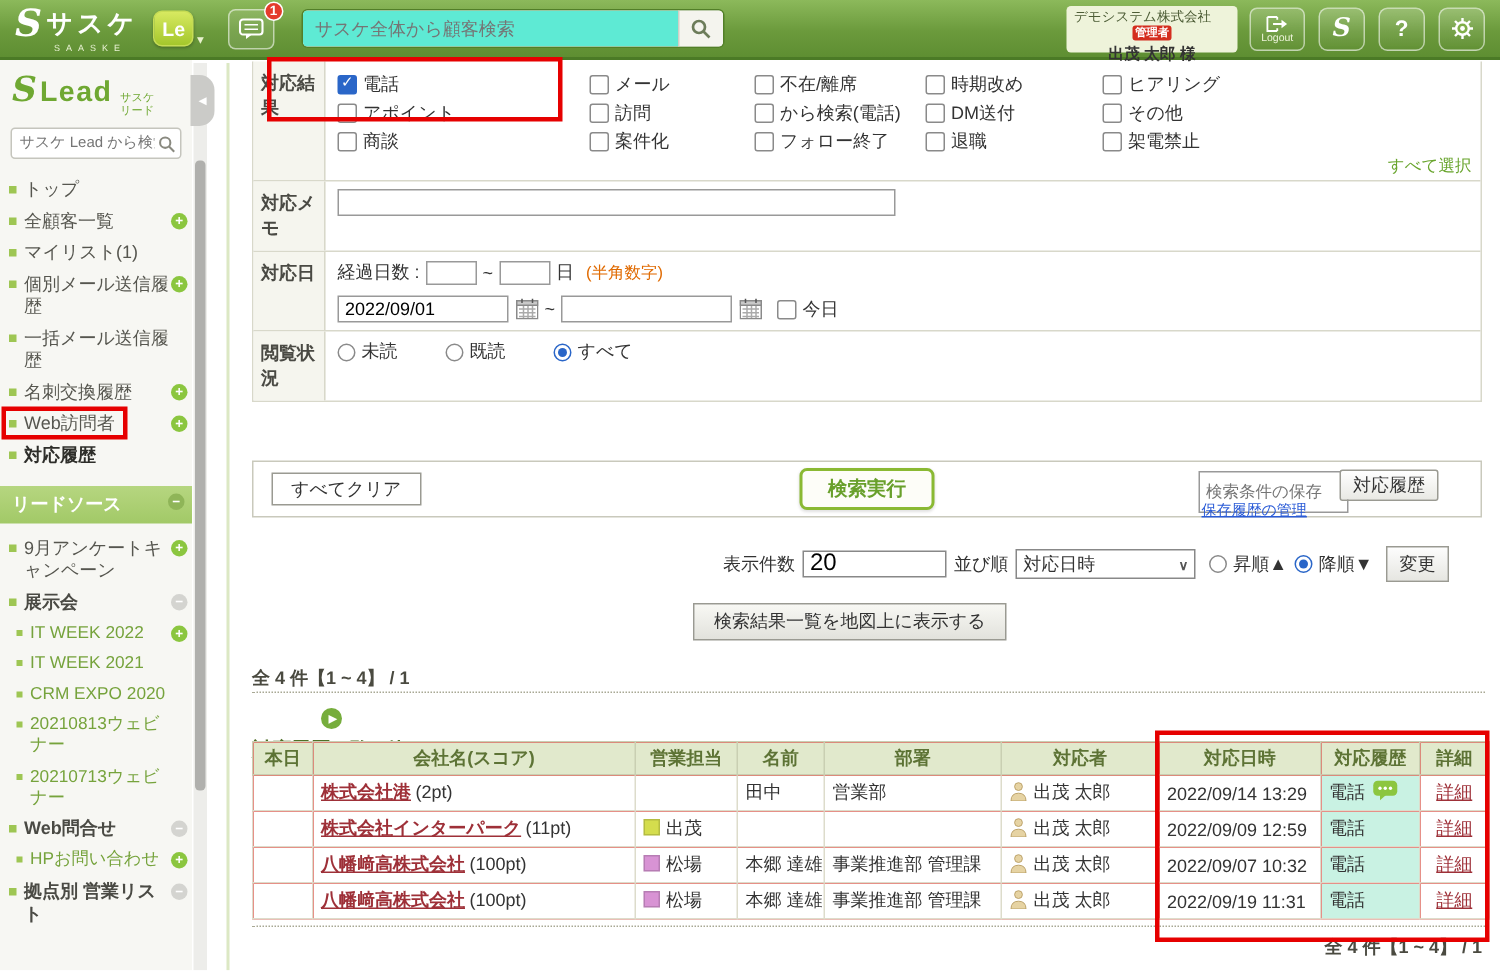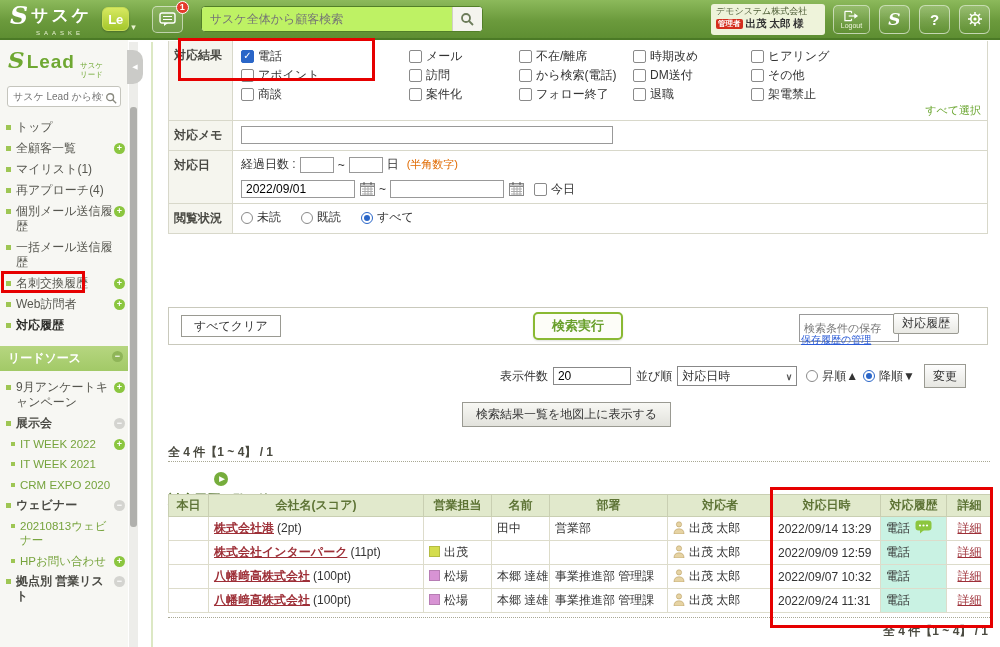--- a/index.html
+++ b/index.html
@@ -20,26 +20,26 @@
     font-size:13px; display:flex; align-items:center; justify-content:center; box-shadow:0 1px 2px rgba(0,0,0,.25); }
   .le-caret::after { content:"▾"; color:#e9f2cf; font-size:9px; }
   .le-caret { margin:12px 0 0 2px; }
   .chat-btn { margin-left:16px; position:relative; width:31px; height:27px; border:1px solid rgba(255,255,255,.55);
     border-radius:5px; display:flex; align-items:center; justify-content:center; background:rgba(255,255,255,.10); }
   .chat-badge { position:absolute; top:-6px; right:-7px; min-width:13px; height:13px; border-radius:7px;
     background:#e43b2c; border:1px solid #fff; color:#fff; font-size:9px; font-weight:bold;
     display:flex; align-items:center; justify-content:center; padding:0 2px; }
   .top-search { margin-left:18px; display:flex; width:282px; height:26px; background:#fff;
     border-radius:4px; overflow:hidden; border:1px solid #527f28; }
-  .top-search input { flex:1; border:none; outline:none; font-size:12px; padding:0 8px; color:#555; background:#bef264; }
+  .top-search input { flex:1; border:none; outline:none; font-size:12px; padding:0 8px; color:#555; background:#5eead4; }
   .search-btn { width:30px; background:#f4f4ee; border-left:1px solid #cfcfc5; display:flex; align-items:center; justify-content:center; cursor:pointer; }
   .top-spacer { flex:1; }
   .company-box { width:114px; height:31px; background:#eef3da; border-radius:3px; padding:2px 5px; line-height:1.3; }
   .company-name { font-size:9px; color:#4c5c35; white-space:nowrap; }
-  .user-line { display:flex; align-items:center; gap:3px; }
+  .user-line { display:flex; align-items:center; gap:3px;flex-direction:column; }
   .role-badge { background:#d42d1e; color:#fff; font-size:7.5px; padding:0 2px; border-radius:2px; font-weight:bold; }
   .user-name { font-size:10.5px; font-weight:bold; color:#333; white-space:nowrap; }
   .logout-btn { margin-left:8px; width:37px; height:29px; border:1px solid rgba(255,255,255,.55); border-radius:5px;
     display:flex; flex-direction:column; align-items:center; justify-content:center;
     background:linear-gradient(rgba(255,255,255,.15),rgba(255,255,255,0)); cursor:pointer; }
   .logout-label { font-size:7px; color:#eef4da; line-height:1; }
   .hdr-btn { margin-left:9px; width:31px; height:29px; border:1px solid rgba(255,255,255,.55); border-radius:6px;
     display:flex; align-items:center; justify-content:center; color:#fff;
     background:linear-gradient(rgba(255,255,255,.18),rgba(255,255,255,0)); cursor:pointer; }
   .hdr-btn.s { font-family:"DejaVu Serif", serif; font-style:italic; font-weight:bold; font-size:17px; }
@@ -76,21 +76,21 @@
   .expand.minus { background:#d4d4d0; }
   .expand.minus::after { content:"−"; font-weight:bold; }
   .side-section { background:linear-gradient(#b6d680,#a2c967); color:#fff; font-weight:bold; font-size:12px;
     padding:4px 18px 4px 8px; margin:10px 0 6px 0; position:relative; cursor:pointer; }
   .side-section .expand { top:5px; right:5px; background:#8fb558; }
 
   
   .search-form { position:absolute; left:168px; top:41px; width:820px; border:1px solid #d8d8ca; border-top:none; background:#fff; }
   .f-row { display:flex; }
   .f-row + .f-row { border-top:1px solid #d8d8ca; }
-  .f-label { width:64px; background:#f5f5ee; padding:6px 5px; font-weight:bold; font-size:12px; color:#4a4a44; border-right:1px solid #d8d8ca; }
+  .f-label { width:48px; background:#f5f5ee; padding:6px 5px; font-weight:bold; font-size:12px; color:#4a4a44; border-right:1px solid #d8d8ca; }
   .f-content { flex:1; padding:5px 8px; position:relative; font-size:12px; color:#333; }
   .cb-row { display:flex; align-items:center; height:18px; margin:1px 0; }
   .opt { display:flex; align-items:center; gap:4px; font-size:12px; color:#333; cursor:pointer; }
   .cb-row .opt:nth-child(1) { width:168px; }
   .cb-row .opt:nth-child(2) { width:110px; }
   .cb-row .opt:nth-child(3) { width:114px; }
   .cb-row .opt:nth-child(4) { width:118px; }
   .checkbox { width:13px; height:13px; border:1px solid #8a8a8a; border-radius:2px; background:#fff;
     display:inline-flex; align-items:center; justify-content:center; flex:0 0 auto; }
   .checkbox.checked { background:#2a66c8; border-color:#2a66c8; }
@@ -110,21 +110,21 @@
   .action-panel { position:absolute; left:168px; top:307px; width:820px; height:38px; border:1px solid #c9c9bc; background:#fff; z-index:2; }
   .btn-clear { position:absolute; left:12px; top:7px; height:22px; padding:0 12px; background:#fff; border:1px solid #9a9a92; font-size:12px; color:#333; cursor:pointer; }
   .btn-exec { position:absolute; left:50%; transform:translateX(-50%); top:4px; height:28px; padding:0 17px;
     background:#fdfdf8; border:2px solid #8ab933; border-radius:5px; color:#69a02c; font-weight:bold; font-size:13px; cursor:pointer; box-shadow:0 1px 2px rgba(0,0,0,.12); }
   .save-input { position:absolute; right:88px; top:6px; width:100px; height:28px; border:1px solid #999; font-size:11px; padding:1px 4px; outline:none; }
   .btn-save { position:absolute; right:28px; top:5px; height:21px; padding:0 8px; background:linear-gradient(#fff,#e9e9e4); border:1px solid #9a9a92; border-radius:2px; font-size:12px; color:#333; cursor:pointer; }
   .save-link { position:absolute; left:632px; top:25px; font-size:10px; color:#2a5bd7; text-decoration:underline; cursor:pointer; }
 
   
   .sort-row { position:absolute; top:364px; left:168px; width:798px; display:flex; justify-content:flex-end; align-items:center; gap:5px; font-size:12px; color:#333; z-index:2; }
-  .count-input { width:78px; height:18px; border:1px solid #888; font-size:12px; padding:1px 4px; outline:none; }
+  .count-input { width:96px; height:18px; border:1px solid #888; font-size:16px; padding:1px 4px; outline:none; }
   .sort-select { width:120px; height:20px; border:1px solid #888; display:flex; align-items:center; justify-content:space-between; padding:0 4px; font-size:12px; background:#fff; cursor:pointer; }
   .sort-select .arrow::after { content:"∨"; font-size:9px; color:#555; font-weight:bold; }
   .btn-change { height:24px; padding:0 8px; border:1px solid #9a9a92; background:linear-gradient(#fdfdfd,#e6e6e1); font-size:12px; color:#333; cursor:pointer; margin-left:4px; }
   .btn-map { position:absolute; top:402px; left:462px; height:25px; padding:0 13px; background:linear-gradient(#f8f8f4,#e2e2dc); border:1px solid #9a9a92; font-size:12px; color:#333; cursor:pointer; z-index:2; }
 
   
   .count-line { position:absolute; top:444px; left:168px; font-size:12px; font-weight:bold; color:#4a4a40; }
   .dotted-top { position:absolute; top:461px; left:168px; width:822px; border-top:1px dotted #a8a894; }
   .list-title { position:absolute; top:472px; left:168px; display:flex; align-items:center; gap:5px; font-size:13px; font-weight:bold; color:#4f7028;flex-direction:column; }
   .title-icon { width:14px; height:14px; border-radius:50%; background:#76ad3c; color:#fff; display:flex; align-items:center; justify-content:center; }
@@ -228,39 +228,39 @@
         <svg width="12" height="12" viewBox="0 0 14 14">
           <circle cx="6" cy="6" r="4" fill="none" stroke="#8a8a80" stroke-width="1.6"></circle>
           <line x1="9" y1="9" x2="13" y2="13" stroke="#8a8a80" stroke-width="1.6"></line>
         </svg>
       </span>
     </div>
     <nav id="side-menu">
         <div class="side-item"><span class="bullet"></span><span>トップ</span></div>
         <div class="side-item"><span class="bullet"></span><span>全顧客一覧</span><span class="expand plus"></span></div>
         <div class="side-item"><span class="bullet"></span><span>マイリスト(1)</span></div>
-        <div class="side-item"><span class="bullet"></span><span>再アプローチ(4)</span></div>
         <div class="side-item"><span class="bullet"></span><span>個別メール送信履歴</span><span class="expand plus"></span></div>
         <div class="side-item"><span class="bullet"></span><span>一括メール送信履歴</span></div>
         <div class="side-item"><span class="bullet"></span><span>名刺交換履歴</span><span class="expand plus"></span></div>
         <div class="side-item"><span class="bullet"></span><span>Web訪問者</span><span class="expand plus"></span></div>
         <div class="side-item active"><span class="bullet"></span><span>対応履歴</span></div>
       </nav>
     <div class="side-section">
       <span>リードソース</span>
       <span class="expand minus"></span>
     </div>
     <nav id="lead-list">
         <div class="side-item"><span class="bullet"></span><span>9月アンケートキャンペーン</span><span class="expand plus"></span></div>
         <div class="side-item b1"><span class="bullet"></span><span>展示会</span><span class="expand minus"></span></div>
         <div class="side-item lv2"><span class="bullet"></span><span>IT WEEK 2022</span><span class="expand plus"></span></div>
         <div class="side-item lv2"><span class="bullet"></span><span>IT WEEK 2021</span></div>
         <div class="side-item lv2"><span class="bullet"></span><span>CRM EXPO 2020</span></div>
-        <div class="side-item b1"><span class="bullet"></span><span>ウェビナー</span><span class="expand minus"></span></div>
         <div class="side-item lv2"><span class="bullet"></span><span>20210813ウェビナー</span></div>
+        <div class="side-item lv2"><span class="bullet"></span><span>20210713ウェビナー</span></div>
+        <div class="side-item b1"><span class="bullet"></span><span>Web問合せ</span><span class="expand minus"></span></div>
         <div class="side-item lv2"><span class="bullet"></span><span>HPお問い合わせ</span><span class="expand plus"></span></div>
         <div class="side-item b1"><span class="bullet"></span><span>拠点別 営業リスト</span><span class="expand minus"></span></div>
       </nav>
 
   </aside>
   <div class="side-scroll">
       <div class="side-thumb"></div>
     </div>
   <div class="collapse-tab"></div>
   <div class="v-divider"></div>
@@ -396,21 +396,21 @@
           <span class="opt" style="margin-left:6px;">
             <span class="checkbox"></span>
             <span>今日</span>
           </span>
         </div>
       </div>
     </div>
     <div class="f-row">
       <div class="f-label">閲覧状況</div>
       <div class="f-content">
-        <div id="view-opts" class="inline" style="gap:20px;">
+        <div id="view-opts" class="inline" style="gap:32px;">
             <span class="opt">
               <span class="radio"></span>
               <span>未読</span>
             </span>
             <span class="opt">
               <span class="radio"></span>
               <span>既読</span>
             </span>
             <span class="opt">
               <span class="radio sel"></span>
@@ -534,21 +534,21 @@
         <tr>
           <td></td>
           <td><a class="company">八幡﨑高株式会社</a><span class="score">(100pt)</span></td>
           <td><span class="sales-sq" style="background: rgb(216, 147, 212);"></span><span>松場</span></td>
           <td>本郷 達雄</td>
           <td>事業推進部 管理課</td>
           <td><svg class="person" width="12" height="13" viewBox="0 0 12 13">
               <circle cx="6" cy="3.4" r="2.6" fill="#e6d3a3" stroke="#b89d62" stroke-width="0.6"></circle>
               <path d="M1 13 Q1 7.8 6 7.8 Q11 7.8 11 13 Z" fill="#e6d3a3" stroke="#b89d62" stroke-width="0.6"></path>
             </svg><span>出茂 太郎</span></td>
-          <td>2022/09/24 11:31</td>
+          <td>2022/09/19 11:31</td>
           <td class="c-history"><span>電話</span></td>
           <td class="c-detail"><a class="detail-link">詳細</a></td>
         </tr>
       </tbody>
     </table>
 
   <div class="dotted-bottom"></div>
   <div class="footer-count">全 4 件【1 ~ 4】 / 1</div>
 
   <div class="ann" id="ann-sidebar"></div>

